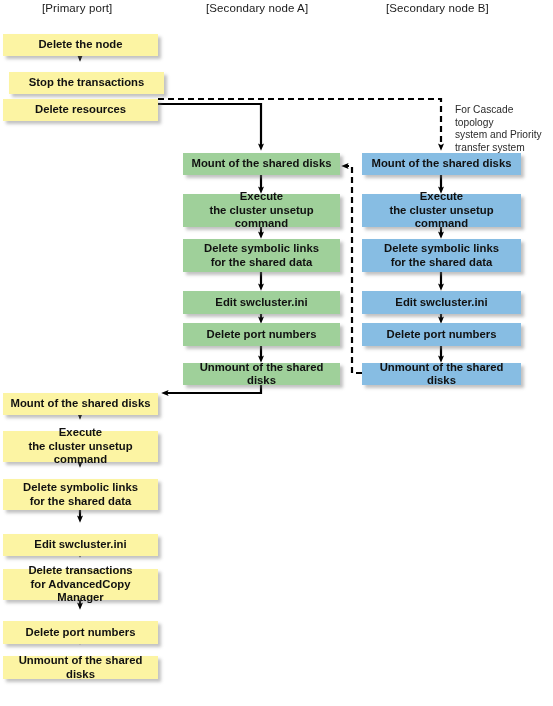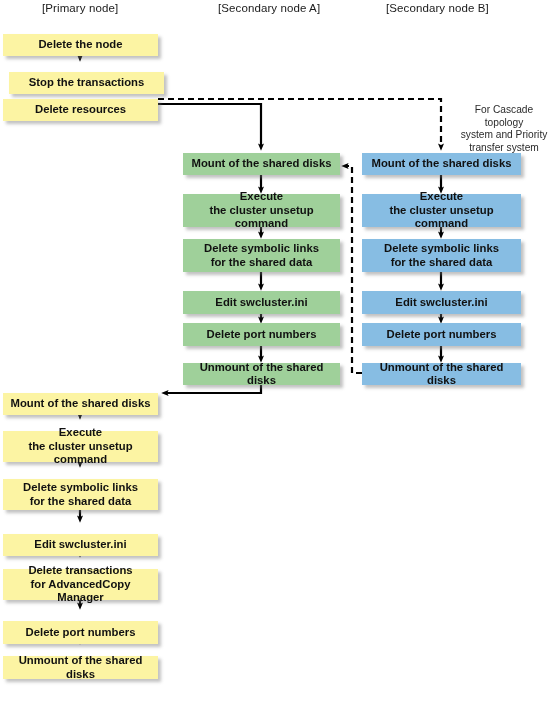--- a/index.html
+++ b/index.html
@@ -105,25 +105,25 @@
       <line x1="80" y1="404" x2="80" y2="416"></line>
       <line x1="80" y1="451" x2="80" y2="464"></line>
       <line x1="80" y1="499" x2="80" y2="519"></line>
       <line x1="80" y1="545" x2="80" y2="554"></line>
       <line x1="80" y1="589" x2="80" y2="606"></line>
       <line x1="80" y1="633" x2="80" y2="641"></line>
       <line x1="80" y1="668" x2="80" y2="676"></line>
     </g>
   </svg>
 
-  <div class="col-header" style="left:42px; top:2px;">[Primary node]</div>
-  <div class="col-header" style="left:218px; top:2px;">[Secondary node A]</div>
+  <div class="col-header" style="left:42px; top:2px;">[Primary port]</div>
+  <div class="col-header" style="left:206px; top:2px;">[Secondary node A]</div>
   <div class="col-header" style="left:386px; top:2px;">[Secondary node B]</div>
 
-  <div class="note" style="left:455px; top:104px;text-align:center;">For Cascade topology
+  <div class="note" style="left:455px; top:104px;">For Cascade topology
 system and Priority
 transfer system</div>
 
   <div class="node yellow" style="left:3px; top:23px; width:155px; height:22px;">Delete the node</div>
   <div class="node yellow" style="left:9px; top:61px; width:155px; height:22px;text-align:center;">Stop the transactions</div>
   <div class="node yellow" style="left:3px; top:88px; width:155px; height:22px;">Delete resources</div>
 
   <div class="node green" style="left:183px; top:153px; width:157px; height:22px;">Mount of the shared disks</div>
   <div class="node green" style="left:183px; top:194px; width:157px; height:33px; white-space:pre-line;">Execute
 the cluster unsetup command</div>

